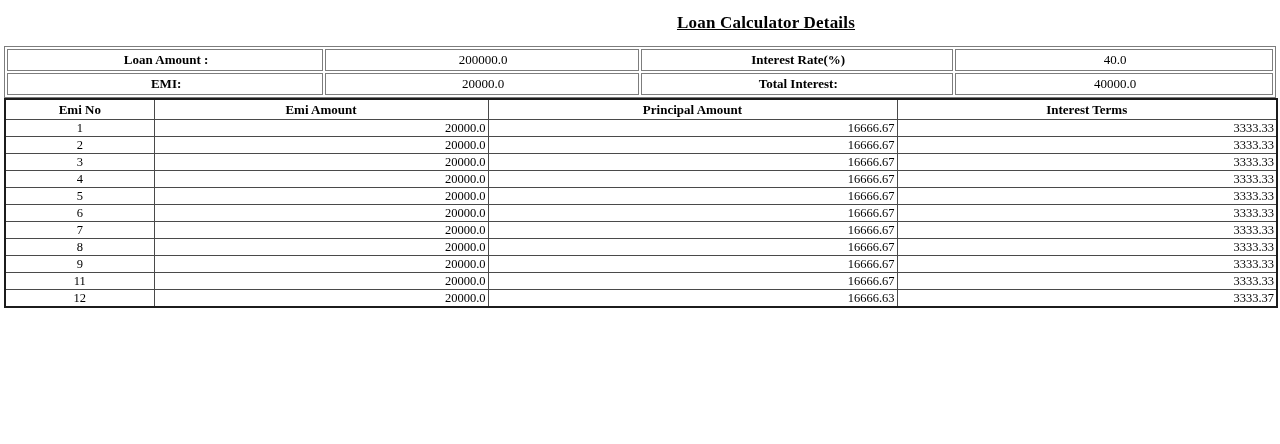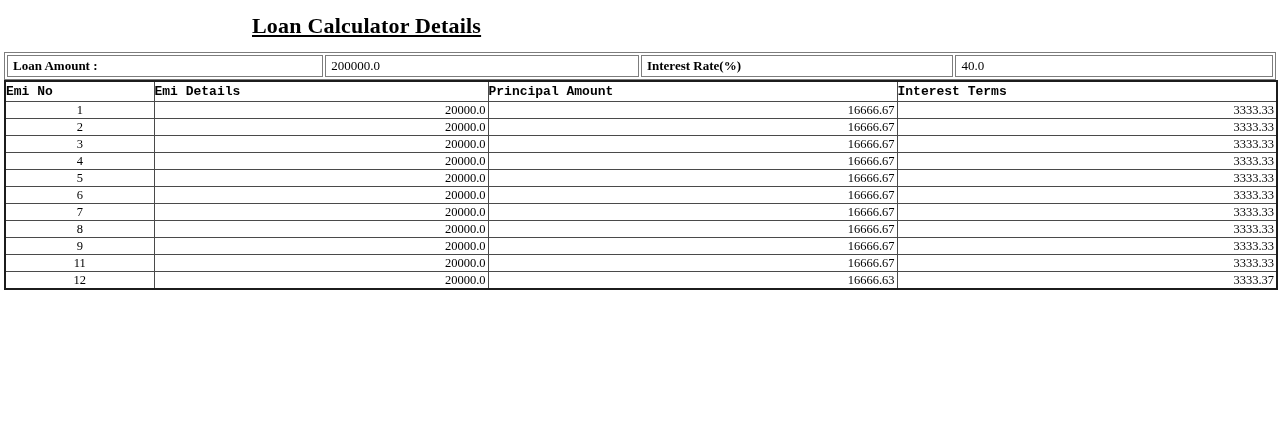--- a/index.html
+++ b/index.html
@@ -8,41 +8,43 @@
     width: 1280px;
     height: 444px;
     background: #ffffff;
     color: #000000;
     font-family: "Liberation Serif", serif;
     overflow: hidden;
   }
   .title {
     margin: 13px 0 0 0;
     padding-left: 252px;        
-    font-size: 22px;
+    text-align: center;
+    font-size: 17px;
     font-weight: bold;
     text-decoration: underline;
     letter-spacing: 0.2px;
   }
   table.details {
     margin: 13px 4px 0 4px;
     width: 1272px;
     table-layout: fixed;
     border-collapse: separate;
     border-spacing: 2px;
     border: 1px solid #7d7d7d;
   }
   table.details td {
     border: 1px solid #7d7d7d;
     height: 20px;
     padding: 0 3px 0 5px;
     font-size: 13px;
     vertical-align: middle;
     overflow: hidden;
     white-space: nowrap;
+    text-align: center;
   }
   td.detail-label { font-weight: bold; }
   td.detail-value { font-weight: normal; }
 
   table.schedule {
     margin: 0 4px;
     width: 1272px;
     table-layout: fixed;
     border-collapse: collapse;
     border: 2px solid #1c1c1c;
@@ -54,24 +56,24 @@
   }
   .sum {
     font-family: "Liberation Sans", sans-serif;
     font-weight: bold;
     font-size: 15px;
     text-align: center;
     height: 23px;
     vertical-align: middle;
   }
   th.sched-h {
-    font-family: Liberation Mono, monospace;
+    font-family: Liberation Serif, serif;
     font-size: 13px;
     font-weight: bold;
-    text-align: left;
+    text-align: center;
     height: 19px;
     vertical-align: middle;
     padding: 0;
   }
   td.c-no {
     text-align: center;
     font-size: 12.5px;
     height: 16px;
     line-height: 16px;
     padding: 0;
@@ -95,35 +97,41 @@
       <col style="width:24.9%">
       <col style="width:24.8%">
       <col style="width:25.2%">
   </colgroup>
   <tbody id="details-body">
       <tr>
         <td class="detail-label">Loan Amount :</td>
         <td class="detail-value">200000.0</td>
         <td class="detail-label">Interest Rate(%)</td>
         <td class="detail-value">40.0</td>
+      </tr>
+      <tr>
+        <td class="detail-label">EMI:</td>
+        <td class="detail-value">20000.0</td>
+        <td class="detail-label">Total Interest:</td>
+        <td class="detail-value">40000.0</td>
       </tr>
     </tbody>
 </table>
 
 <table class="schedule">
   <colgroup>
     <col style="width:149px">
       <col style="width:334px">
       <col style="width:409px">
       <col style="width:380px">
   </colgroup>
   <tbody>
     <tr id="sched-head">
         <th class="sched-h">Emi No</th>
-        <th class="sched-h">Emi Details</th>
+        <th class="sched-h">Emi Amount</th>
         <th class="sched-h">Principal Amount</th>
         <th class="sched-h">Interest Terms</th>
       </tr>
   </tbody>
   <tbody id="sched-body">
       <tr>
         <td class="c-no">1</td>
         <td class="c-amt">20000.0</td>
         <td class="c-amt">16666.67</td>
         <td class="c-amt">3333.33</td>

